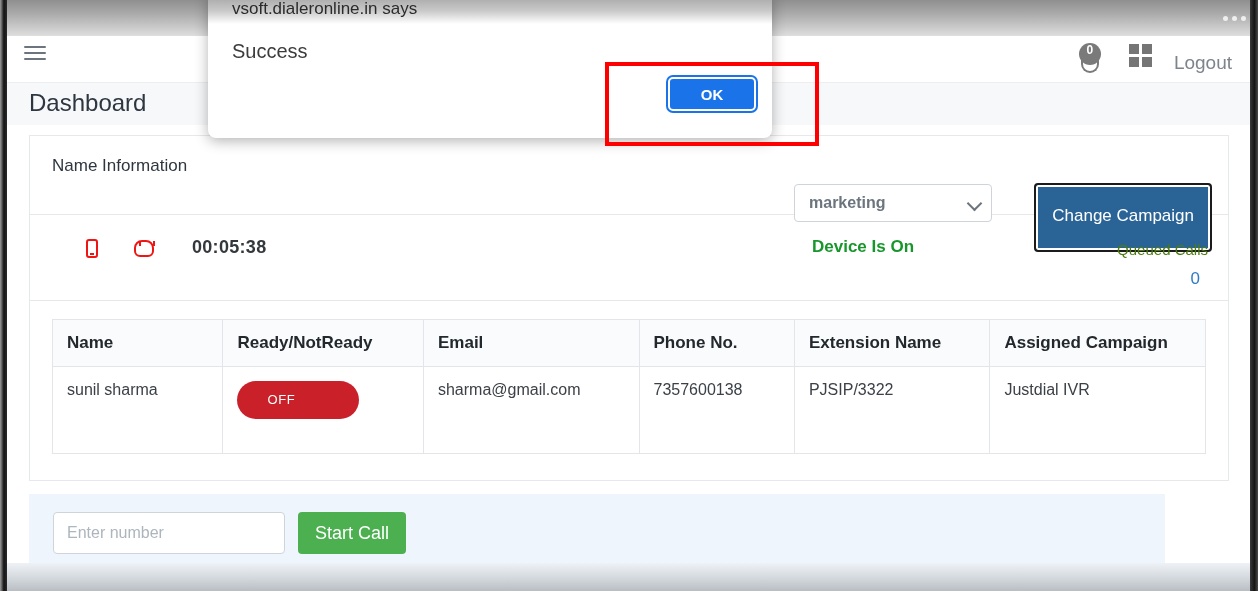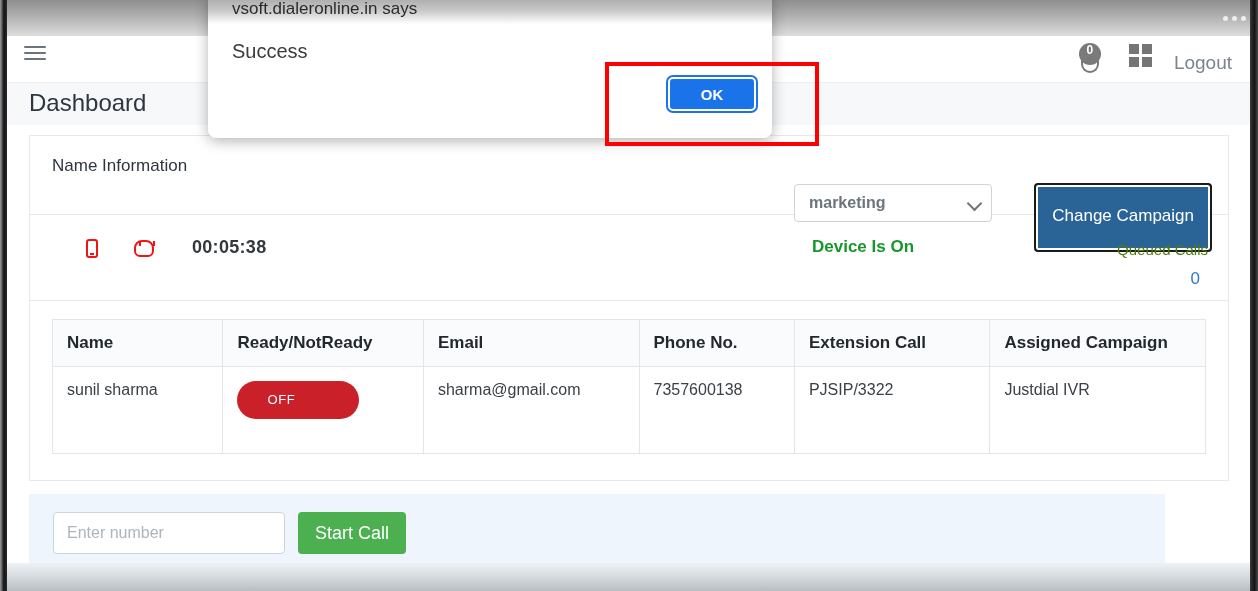--- a/index.html
+++ b/index.html
@@ -517,21 +517,21 @@
       </div>
 
       <div class="card-section sec-table">
         <table class="agents">
           <thead>
             <tr>
               <th class="col-name">Name</th>
               <th class="col-ready">Ready/NotReady</th>
               <th class="col-email">Email</th>
               <th class="col-phone">Phone No.</th>
-              <th class="col-ext">Extension Call</th>
+              <th class="col-ext">Extension Name</th>
               <th class="col-camp">Assigned Campaign</th>
             </tr>
           </thead>
           <tbody>
             <tr>
               <td>sunil sharma</td>
               <td>
                 <span class="toggle-off">
                   <span class="lbl">OFF</span>
                 </span>

